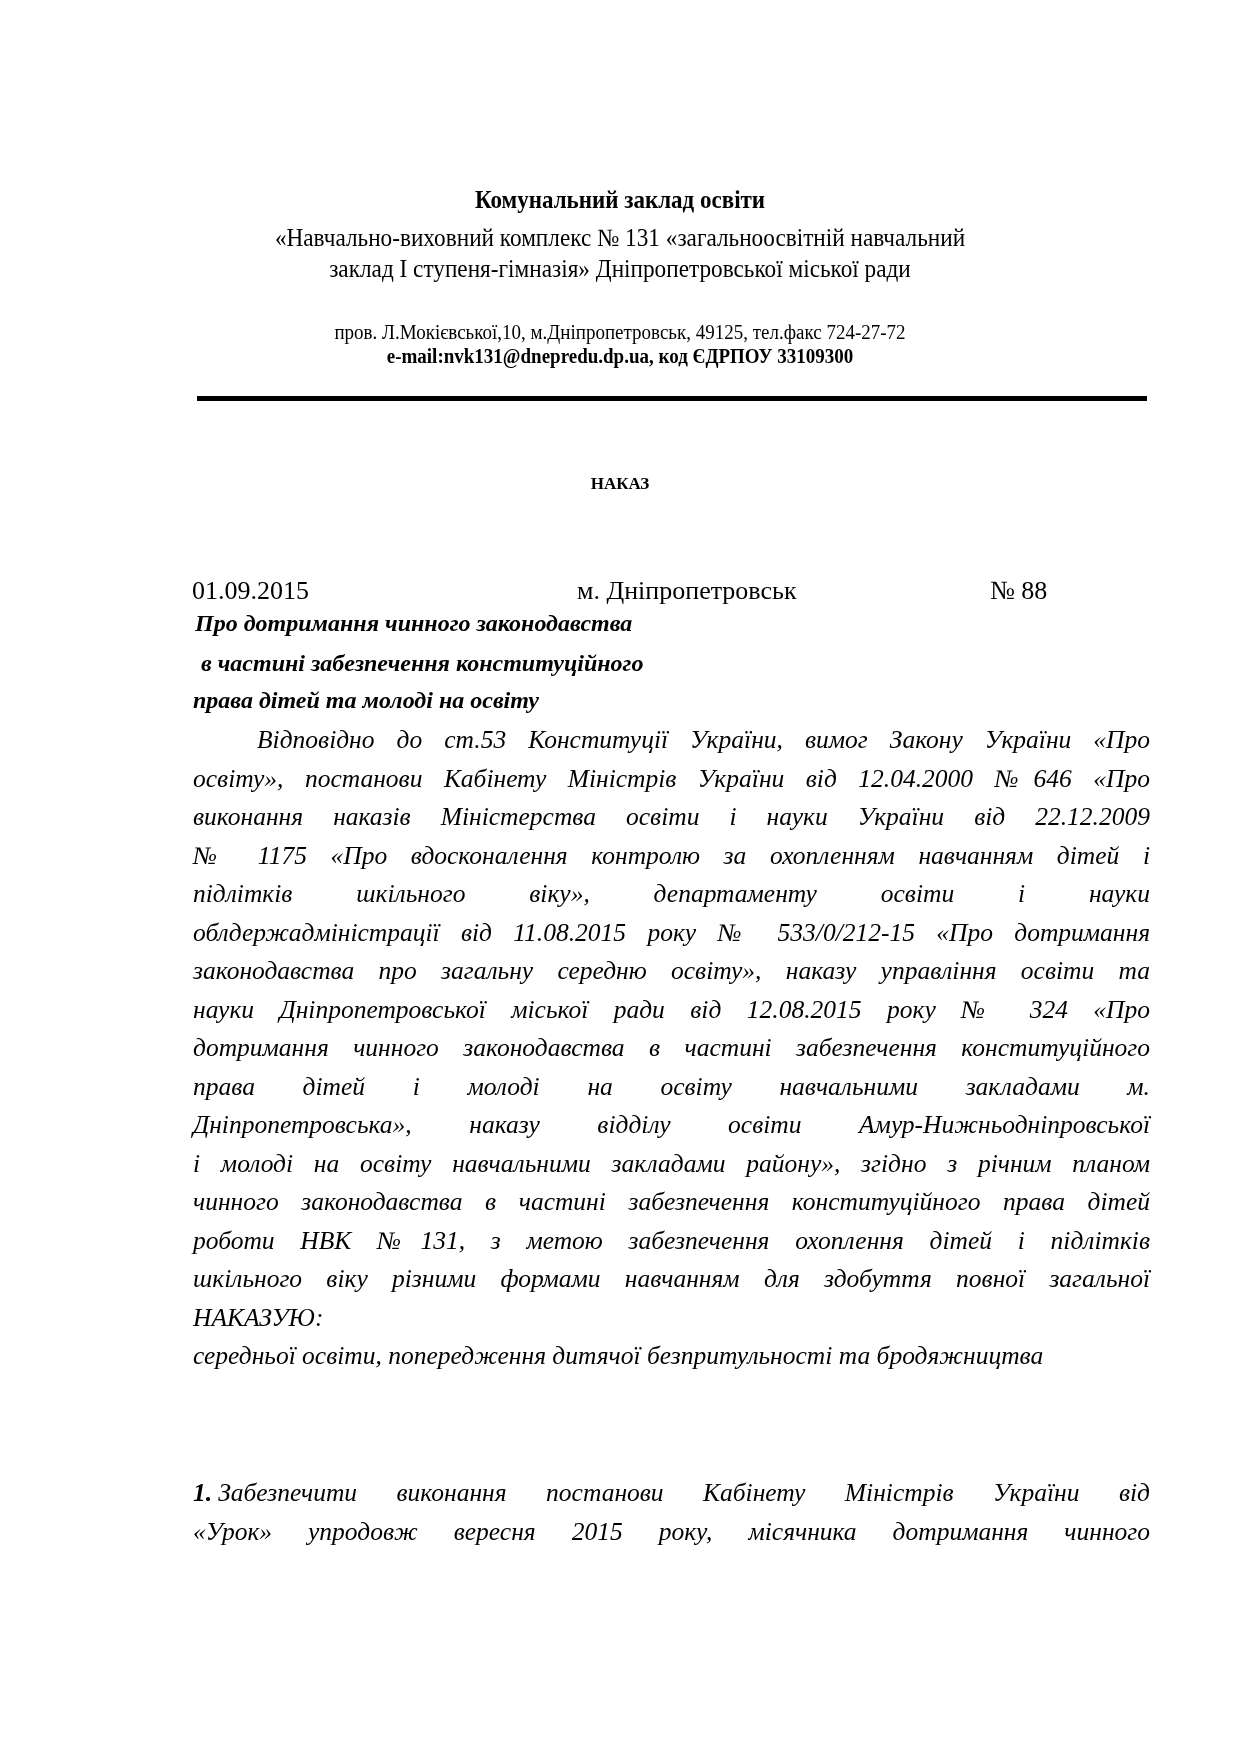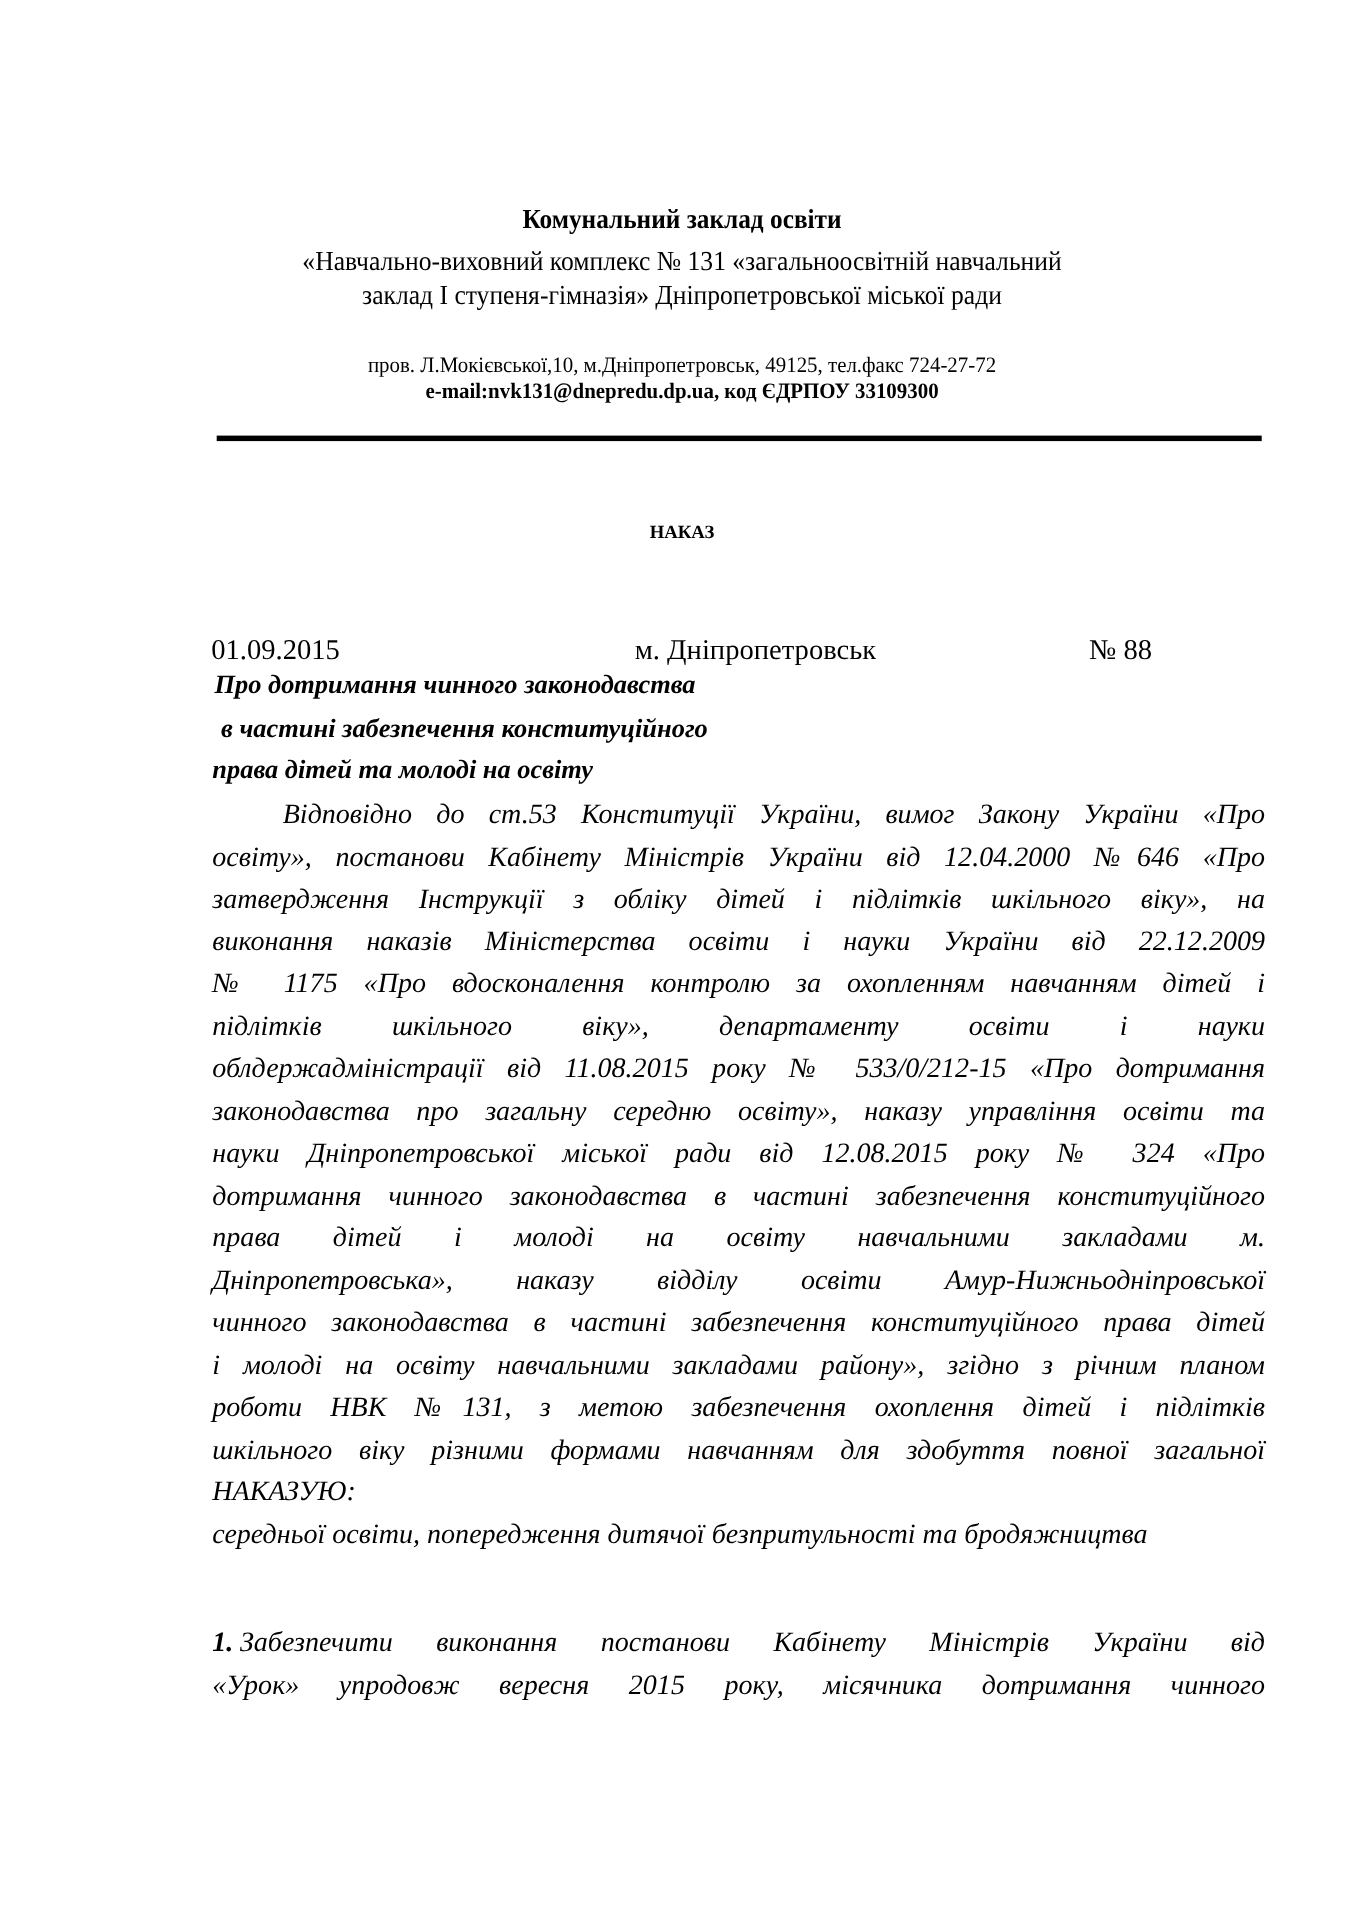--- a/index.html
+++ b/index.html
@@ -36,32 +36,31 @@
 <div class="abs meta" style="left:577px">м. Дніпропетровськ</div>
 <div class="abs meta" style="left:990px">№ 88</div>
 
 <div class="abs subject" style="top:610px">Про дотримання чинного законодавства</div>
 <div class="abs subject" style="top:650px; white-space:pre"> в частині забезпечення конституційного</div>
 <div class="abs subject" style="top:687px; left:193px">права дітей та молоді на освіту</div>
 
 <div class="body-block" style="top:721px">
   <span class="line just indent">Відповідно до  ст.53 Конституції України, вимог Закону України «Про</span>
   <span class="line just">освіту», постанови Кабінету Міністрів України від 12.04.2000 №646 «Про</span>
-  <span class="line just">затвердження Інструкції з обліку дітей і підлітків шкільного віку», на</span>
   <span class="line just">виконання наказів Міністерства освіти і науки України від 22.12.2009</span>
   <span class="line just">№ 1175 «Про вдосконалення контролю за охопленням навчанням дітей і</span>
   <span class="line just">підлітків шкільного віку», департаменту освіти і науки</span>
   <span class="line just">облдержадміністрації  від 11.08.2015 року № 533/0/212-15 «Про дотримання</span>
   <span class="line just">законодавства про загальну середню освіту», наказу управління освіти та</span>
   <span class="line just">науки Дніпропетровської міської ради від 12.08.2015 року № 324 «Про</span>
   <span class="line just">дотримання чинного законодавства в частині забезпечення конституційного</span>
   <span class="line just">права дітей і молоді на освіту навчальними закладами м.</span>
   <span class="line just">Дніпропетровська», наказу відділу освіти Амур-Нижньодніпровської</span>
+  <span class="line just">і молоді на освіту навчальними закладами району», згідно з річним планом</span>
   <span class="line just">чинного законодавства в частині забезпечення конституційного права дітей</span>
-  <span class="line just">і молоді на освіту навчальними закладами району», згідно з річним планом</span>
   <span class="line just">роботи НВК №131, з метою забезпечення охоплення дітей і підлітків</span>
   <span class="line just">шкільного віку різними формами навчанням для здобуття повної загальної</span>
   <span class="line">НАКАЗУЮ:</span>
   <span class="line">середньої освіти, попередження дитячої безпритульності та бродяжництва</span>
 </div>
 
 <div class="body-block" style="top:1474px">
   <span class="line" style="display:flex; justify-content:space-between;">
     <span class="item-num">1.</span>
     <span class="just" style="flex:1; margin-left:6px;">Забезпечити виконання постанови Кабінету Міністрів України від</span>

